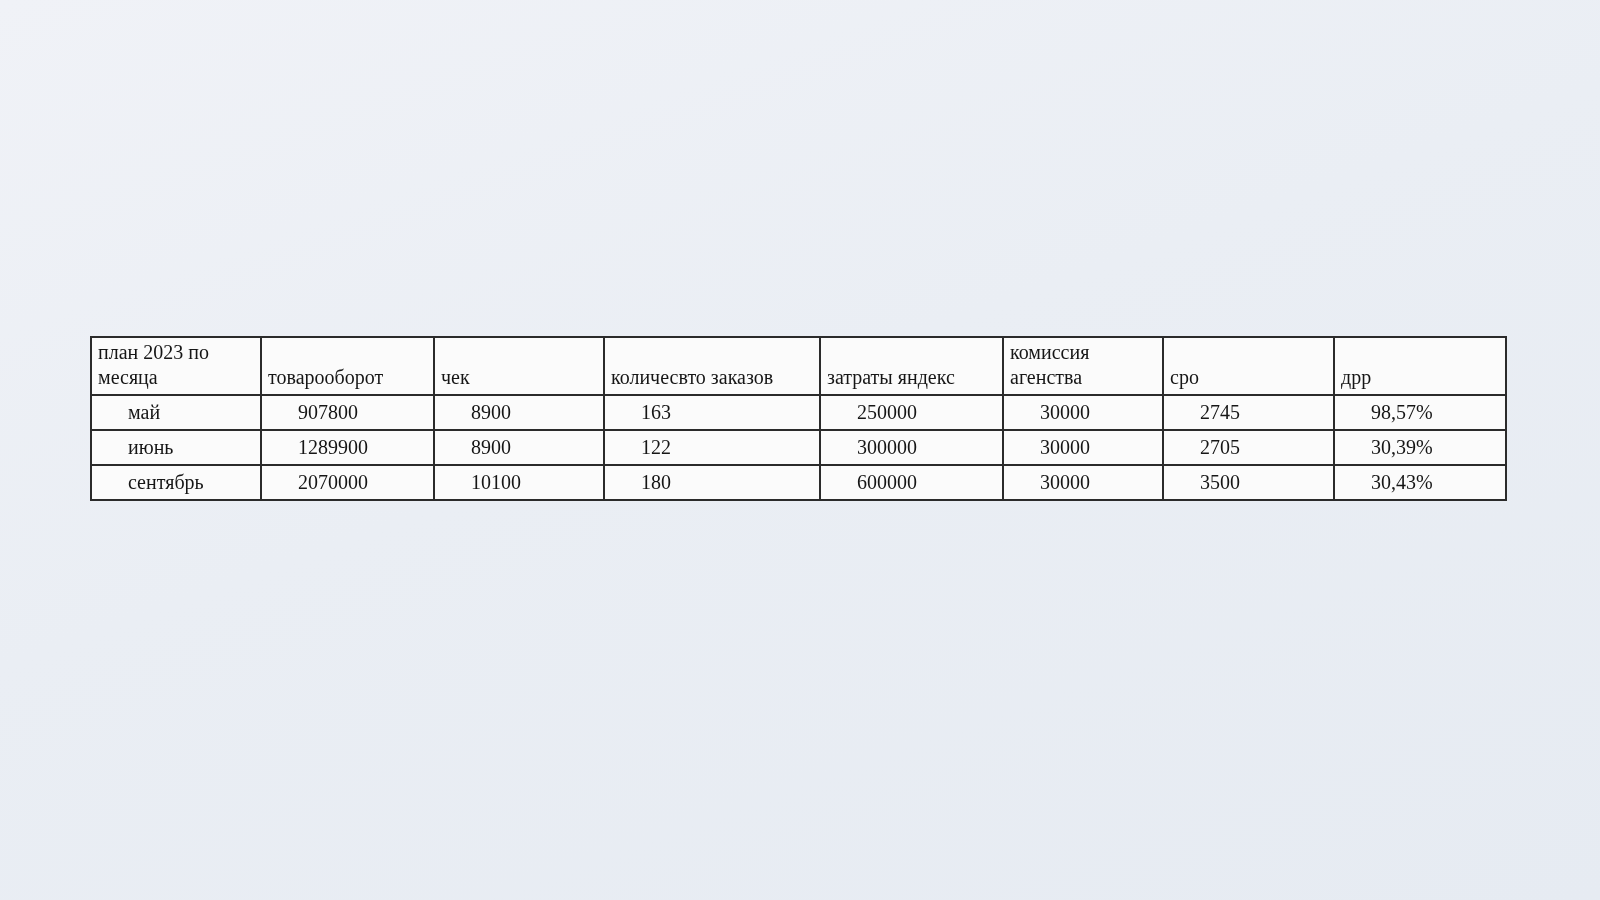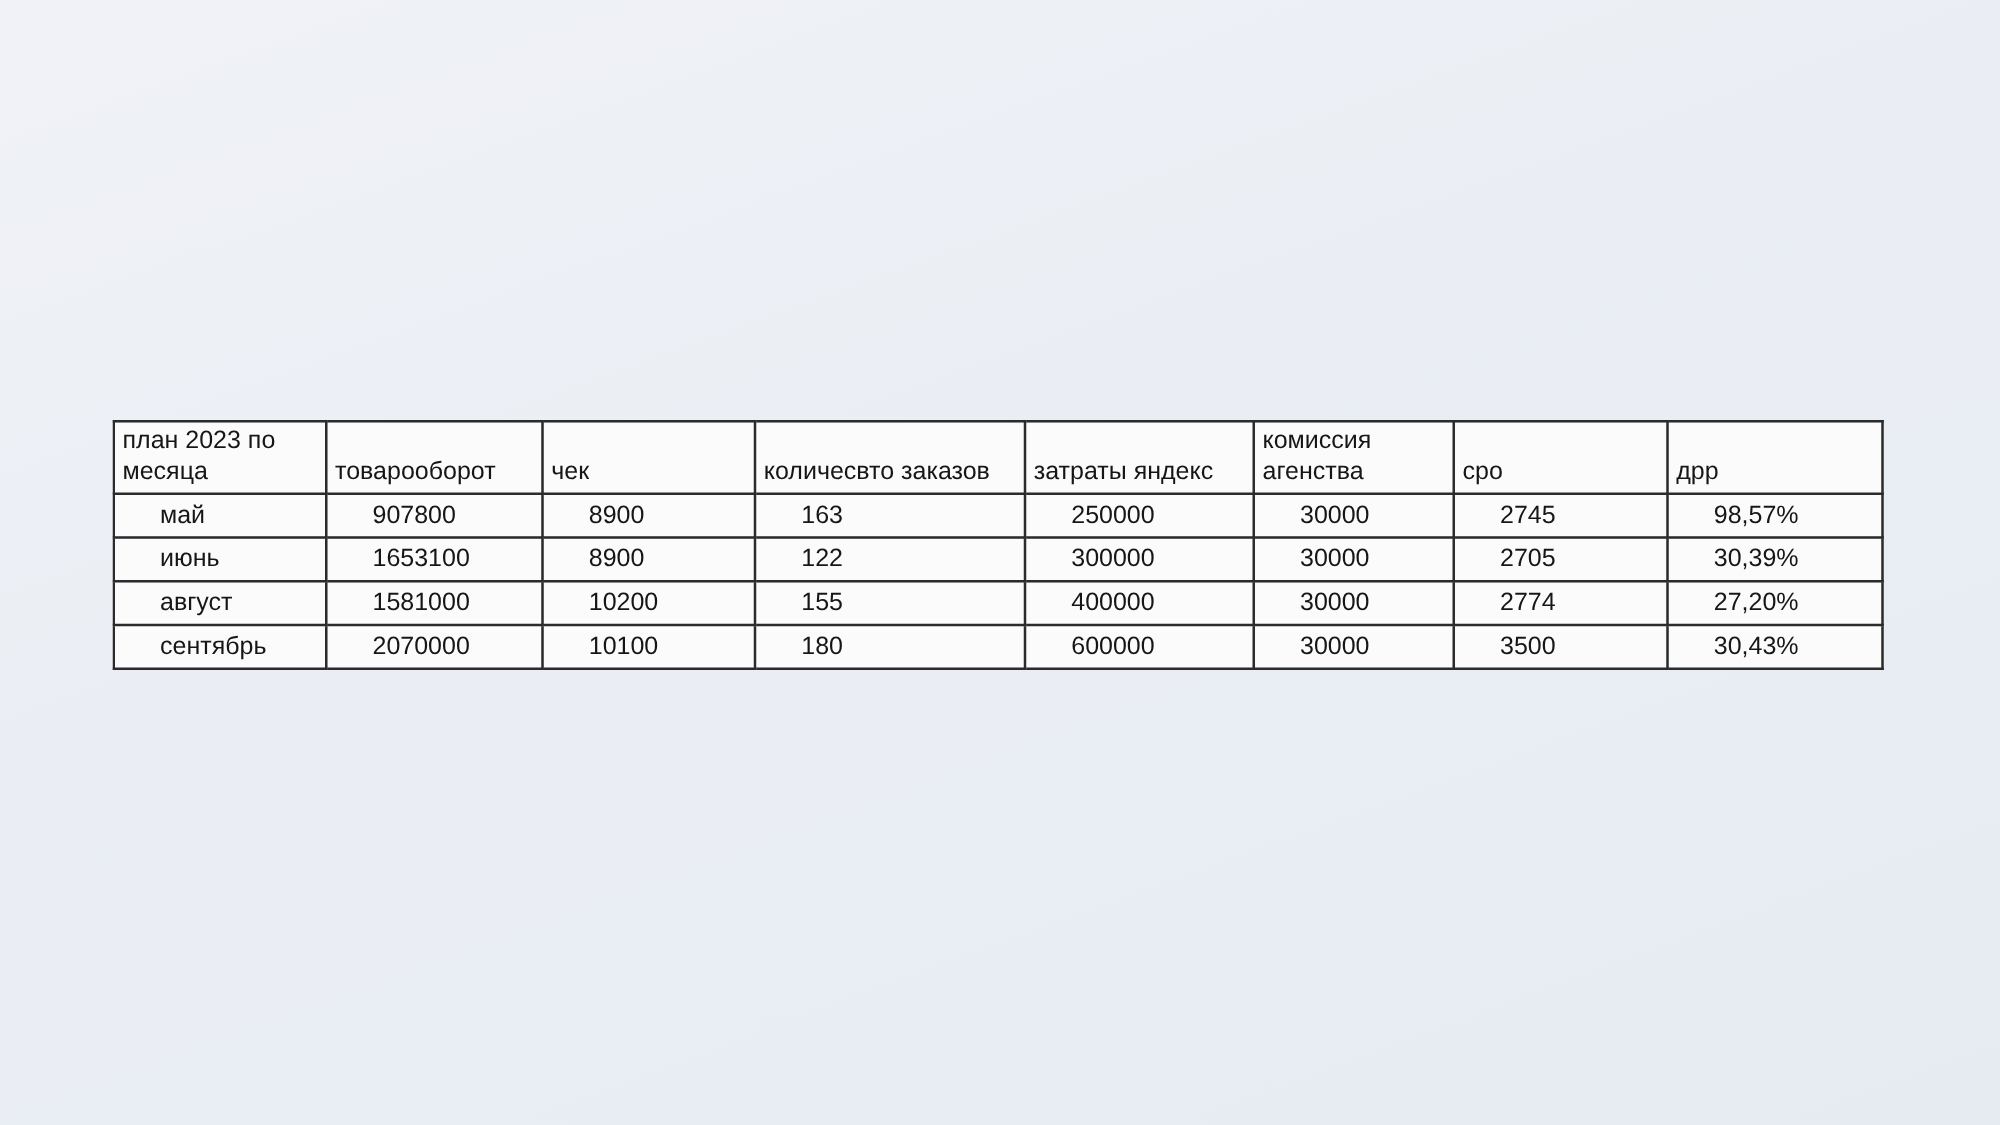--- a/index.html
+++ b/index.html
@@ -16,20 +16,21 @@
     width: 1600px;
     height: 900px;
   }
   .table-clip {
     position: absolute;
     left: 90px;
     top: 336px;
     width: 1419px;
     height: 228px;
     overflow: hidden;
+    font-family: Liberation Serif, serif;
   }
   table.sheet {
     border-collapse: collapse;
     table-layout: fixed;
     width: 1415px;
     filter: blur(0.45px);
   }
   table.sheet th,
   table.sheet td {
     border: 2px solid #2b2b2b;
@@ -94,37 +95,27 @@
           <td class="c-num">907800</td>
           <td class="c-num">8900</td>
           <td class="c-num">163</td>
           <td class="c-num">250000</td>
           <td class="c-num">30000</td>
           <td class="c-num">2745</td>
           <td class="c-num">98,57%</td>
         </tr>
         <tr>
           <td class="c-month">июнь</td>
-          <td class="c-num">1653100</td>
+          <td class="c-num">1289900</td>
           <td class="c-num">8900</td>
           <td class="c-num">122</td>
           <td class="c-num">300000</td>
           <td class="c-num">30000</td>
           <td class="c-num">2705</td>
           <td class="c-num">30,39%</td>
-        </tr>
-        <tr>
-          <td class="c-month">август</td>
-          <td class="c-num">1581000</td>
-          <td class="c-num">10200</td>
-          <td class="c-num">155</td>
-          <td class="c-num">400000</td>
-          <td class="c-num">30000</td>
-          <td class="c-num">2774</td>
-          <td class="c-num">27,20%</td>
         </tr>
         <tr>
           <td class="c-month">сентябрь</td>
           <td class="c-num">2070000</td>
           <td class="c-num">10100</td>
           <td class="c-num">180</td>
           <td class="c-num">600000</td>
           <td class="c-num">30000</td>
           <td class="c-num">3500</td>
           <td class="c-num">30,43%</td>

